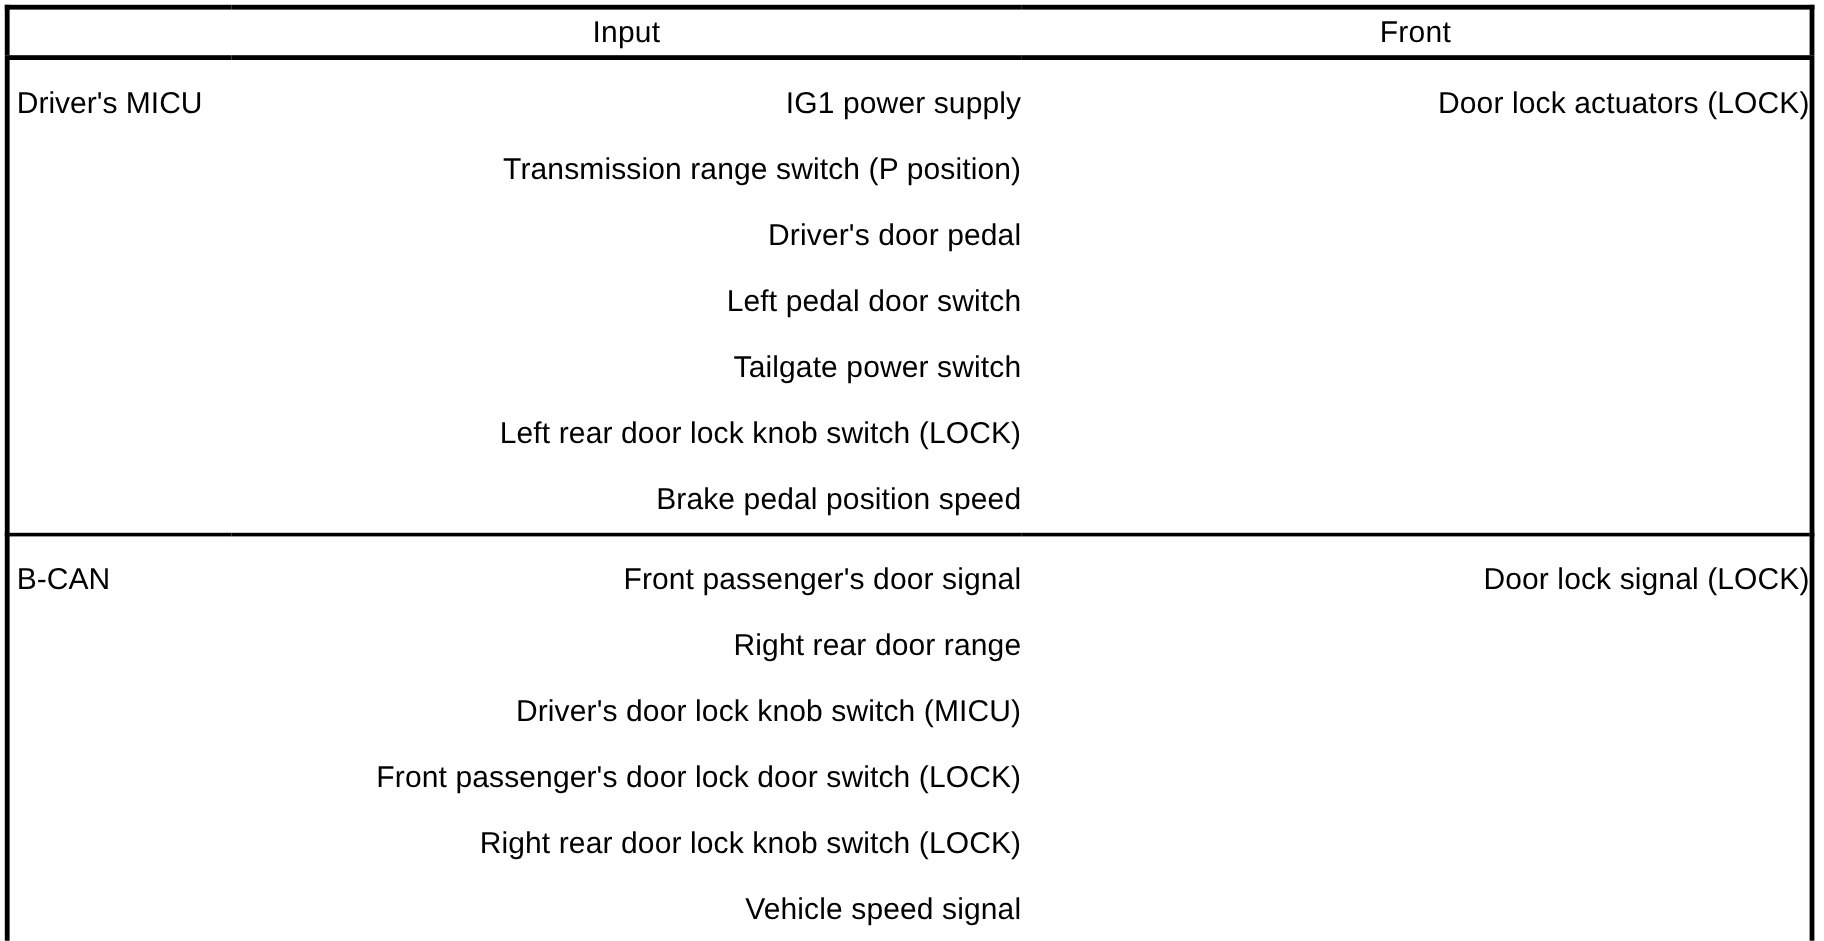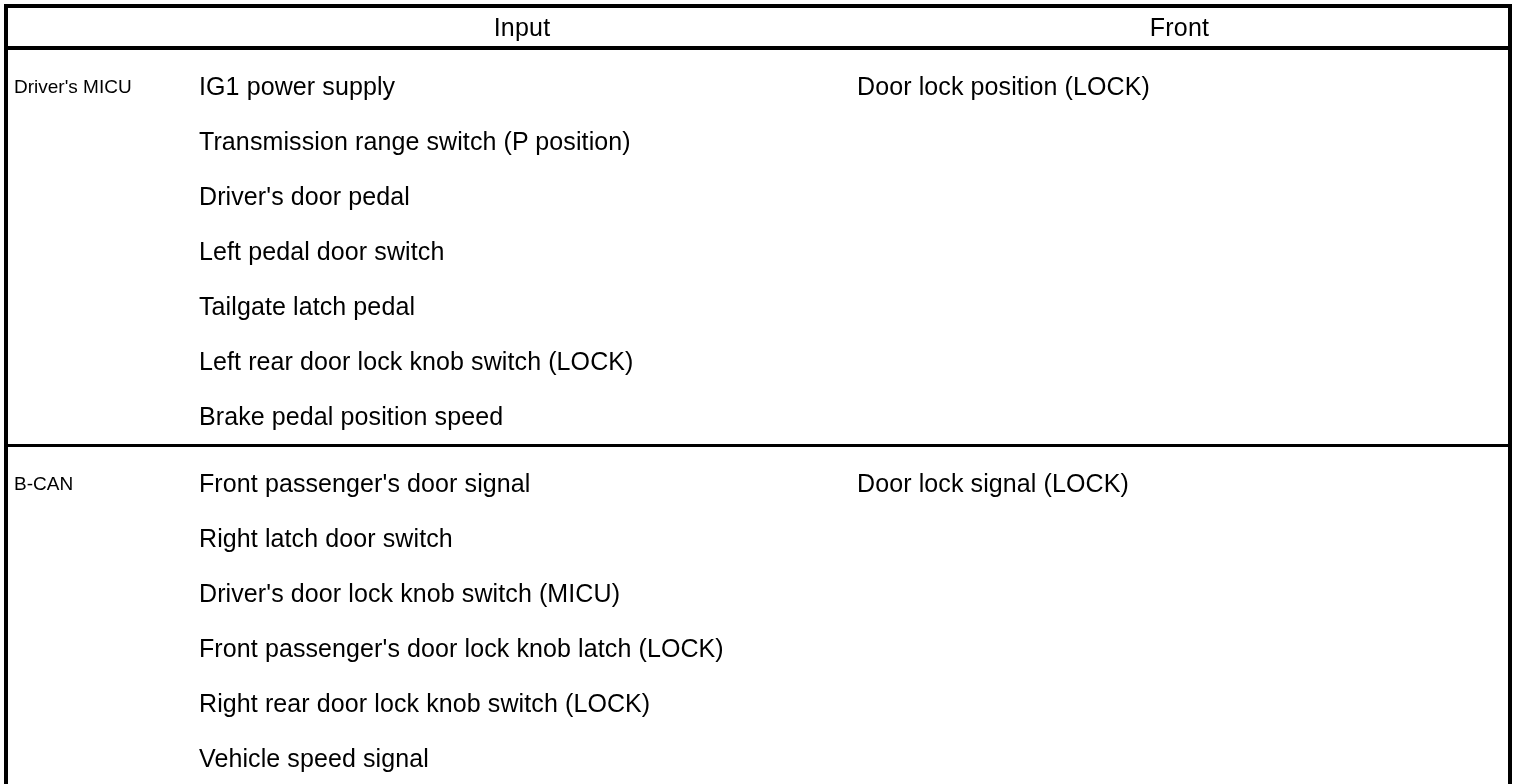--- a/index.html
+++ b/index.html
@@ -81,30 +81,31 @@
 
   .entry {
     font-size: 25px;
     line-height: 55px;
     height: 55px;
     white-space: nowrap;
     letter-spacing: 0.1px;
   }
 
   .system-label {
-    font-size: 19px;
+    font-size: 25px;
     line-height: 55px;
     height: 55px;
     white-space: nowrap;
   }
 
   .entry-list {
     margin: 0;
     padding: 0;
     list-style: none;
+    text-align: right;
   }
 </style>
 </head>
 <body>
 
 <div class="sheet">
 
   <table class="spec-table">
     <colgroup>
       <col class="c-system">
@@ -131,48 +132,48 @@
             <div class="system-label">Driver's MICU</div>
           </div>
         </td>
         <td class="cell-input">
           <div class="cell-pad">
             <ul class="entry-list">
               <li class="entry">IG1 power supply</li>
               <li class="entry">Transmission range switch (P position)</li>
               <li class="entry">Driver's door pedal</li>
               <li class="entry">Left pedal door switch</li>
-              <li class="entry">Tailgate latch pedal</li>
+              <li class="entry">Tailgate power switch</li>
               <li class="entry">Left rear door lock knob switch (LOCK)</li>
               <li class="entry">Brake pedal position speed</li>
             </ul>
           </div>
         </td>
         <td class="cell-output">
           <div class="cell-pad">
             <ul class="entry-list">
-              <li class="entry">Door lock position (LOCK)</li>
+              <li class="entry">Door lock actuators (LOCK)</li>
             </ul>
           </div>
         </td>
       </tr>
 
       <tr class="body-row group-row-2">
         <td class="cell-system">
           <div class="cell-pad">
             <div class="system-label">B-CAN</div>
           </div>
         </td>
         <td class="cell-input">
           <div class="cell-pad">
             <ul class="entry-list">
               <li class="entry">Front passenger's door signal</li>
-              <li class="entry">Right latch door switch</li>
+              <li class="entry">Right rear door range</li>
               <li class="entry">Driver's door lock knob switch (MICU)</li>
-              <li class="entry">Front passenger's door lock knob latch (LOCK)</li>
+              <li class="entry">Front passenger's door lock door switch (LOCK)</li>
               <li class="entry">Right rear door lock knob switch (LOCK)</li>
               <li class="entry">Vehicle speed signal</li>
 
             </ul>
           </div>
         </td>
         <td class="cell-output">
           <div class="cell-pad">
             <ul class="entry-list">
               <li class="entry">Door lock signal (LOCK)</li>

